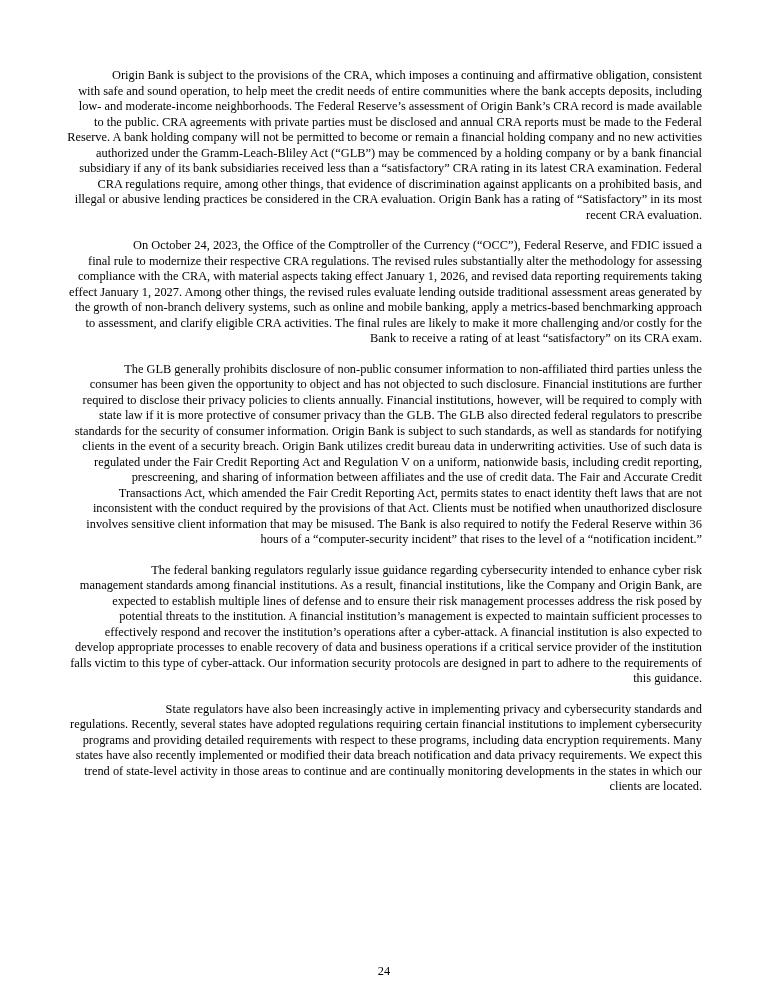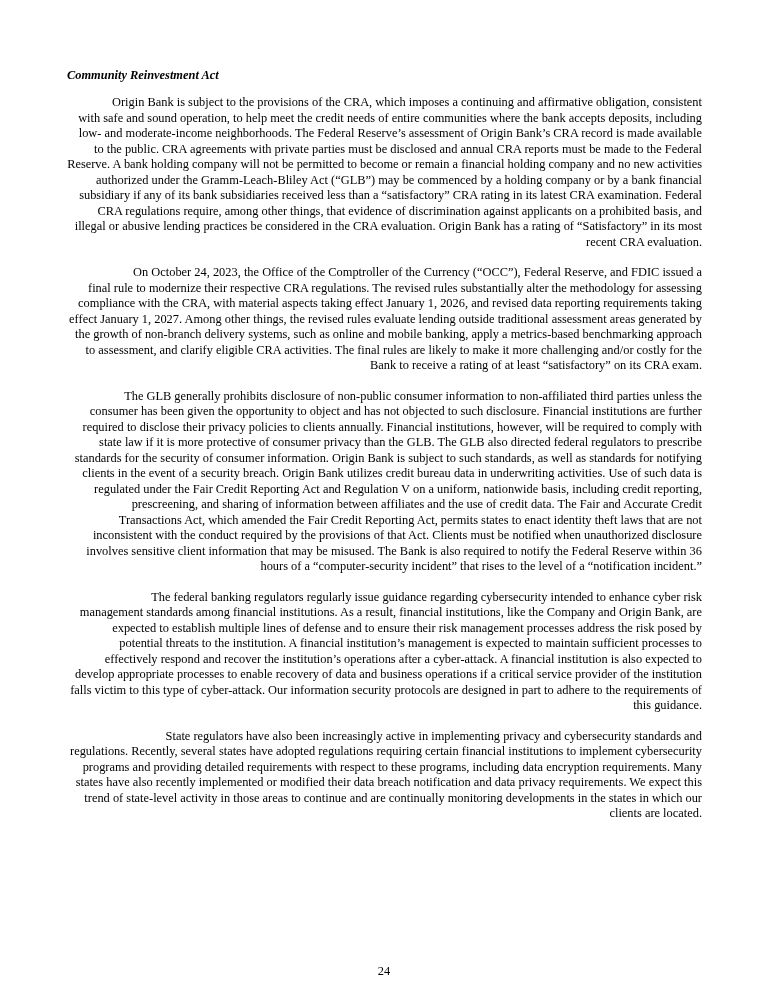--- a/index.html
+++ b/index.html
@@ -45,21 +45,20 @@
     font-size: 12.4px;
     line-height: 15.4px;
   }
 </style>
 </head>
 <body>
 
 <div class="page">
 
   <div class="section">
-    <h2 class="section-heading">Community Reinvestment Act</h2>
     <p class="body-paragraph">Origin Bank is subject to the provisions of the CRA, which imposes a continuing and affirmative obligation, consistent with safe and sound operation, to help meet the credit needs of entire communities where the bank accepts deposits, including low- and moderate-income neighborhoods. The Federal Reserve’s assessment of Origin Bank’s CRA record is made available to the public. CRA agreements with private parties must be disclosed and annual CRA reports must be made to the Federal Reserve. A bank holding company will not be permitted to become or remain a financial holding company and no new activities authorized under the Gramm-Leach-Bliley Act (“GLB”) may be commenced by a holding company or by a bank financial subsidiary if any of its bank subsidiaries received less than a “satisfactory” CRA rating in its latest CRA examination. Federal CRA regulations require, among other things, that evidence of discrimination against applicants on a prohibited basis, and illegal or abusive lending practices be considered in the CRA evaluation. Origin Bank has a rating of “Satisfactory” in its most recent CRA evaluation.</p>
     <p class="body-paragraph">On October 24, 2023, the Office of the Comptroller of the Currency (“OCC”), Federal Reserve, and FDIC issued a final rule to modernize their respective CRA regulations. The revised rules substantially alter the methodology for assessing compliance with the CRA, with material aspects taking effect January 1, 2026, and revised data reporting requirements taking effect January 1, 2027. Among other things, the revised rules evaluate lending outside traditional assessment areas generated by the growth of non-branch delivery systems, such as online and mobile banking, apply a metrics-based benchmarking approach to assessment, and clarify eligible CRA activities. The final rules are likely to make it more challenging and/or costly for the Bank to receive a rating of at least “satisfactory” on its CRA exam.</p>
   </div>
 
   <div class="section">
     <p class="body-paragraph">The GLB generally prohibits disclosure of non-public consumer information to non-affiliated third parties unless the consumer has been given the opportunity to object and has not objected to such disclosure. Financial institutions are further required to disclose their privacy policies to clients annually. Financial institutions, however, will be required to comply with state law if it is more protective of consumer privacy than the GLB. The GLB also directed federal regulators to prescribe standards for the security of consumer information. Origin Bank is subject to such standards, as well as standards for notifying clients in the event of a security breach. Origin Bank utilizes credit bureau data in underwriting activities. Use of such data is regulated under the Fair Credit Reporting Act and Regulation V on a uniform, nationwide basis, including credit reporting, prescreening, and sharing of information between affiliates and the use of credit data. The Fair and Accurate Credit Transactions Act, which amended the Fair Credit Reporting Act, permits states to enact identity theft laws that are not inconsistent with the conduct required by the provisions of that Act. Clients must be notified when unauthorized disclosure involves sensitive client information that may be misused. The Bank is also required to notify the Federal Reserve within 36 hours of a “computer-security incident” that rises to the level of a “notification incident.”</p>
     <p class="body-paragraph">The federal banking regulators regularly issue guidance regarding cybersecurity intended to enhance cyber risk management standards among financial institutions. As a result, financial institutions, like the Company and Origin Bank, are expected to establish multiple lines of defense and to ensure their risk management processes address the risk posed by potential threats to the institution. A financial institution’s management is expected to maintain sufficient processes to effectively respond and recover the institution’s operations after a cyber-attack. A financial institution is also expected to develop appropriate processes to enable recovery of data and business operations if a critical service provider of the institution falls victim to this type of cyber-attack. Our information security protocols are designed in part to adhere to the requirements of this guidance.</p>
     <p class="body-paragraph">State regulators have also been increasingly active in implementing privacy and cybersecurity standards and regulations. Recently, several states have adopted regulations requiring certain financial institutions to implement cybersecurity programs and providing detailed requirements with respect to these programs, including data encryption requirements. Many states have also recently implemented or modified their data breach notification and data privacy requirements. We expect this trend of state-level activity in those areas to continue and are continually monitoring developments in the states in which our clients are located.</p>
   </div>
 

